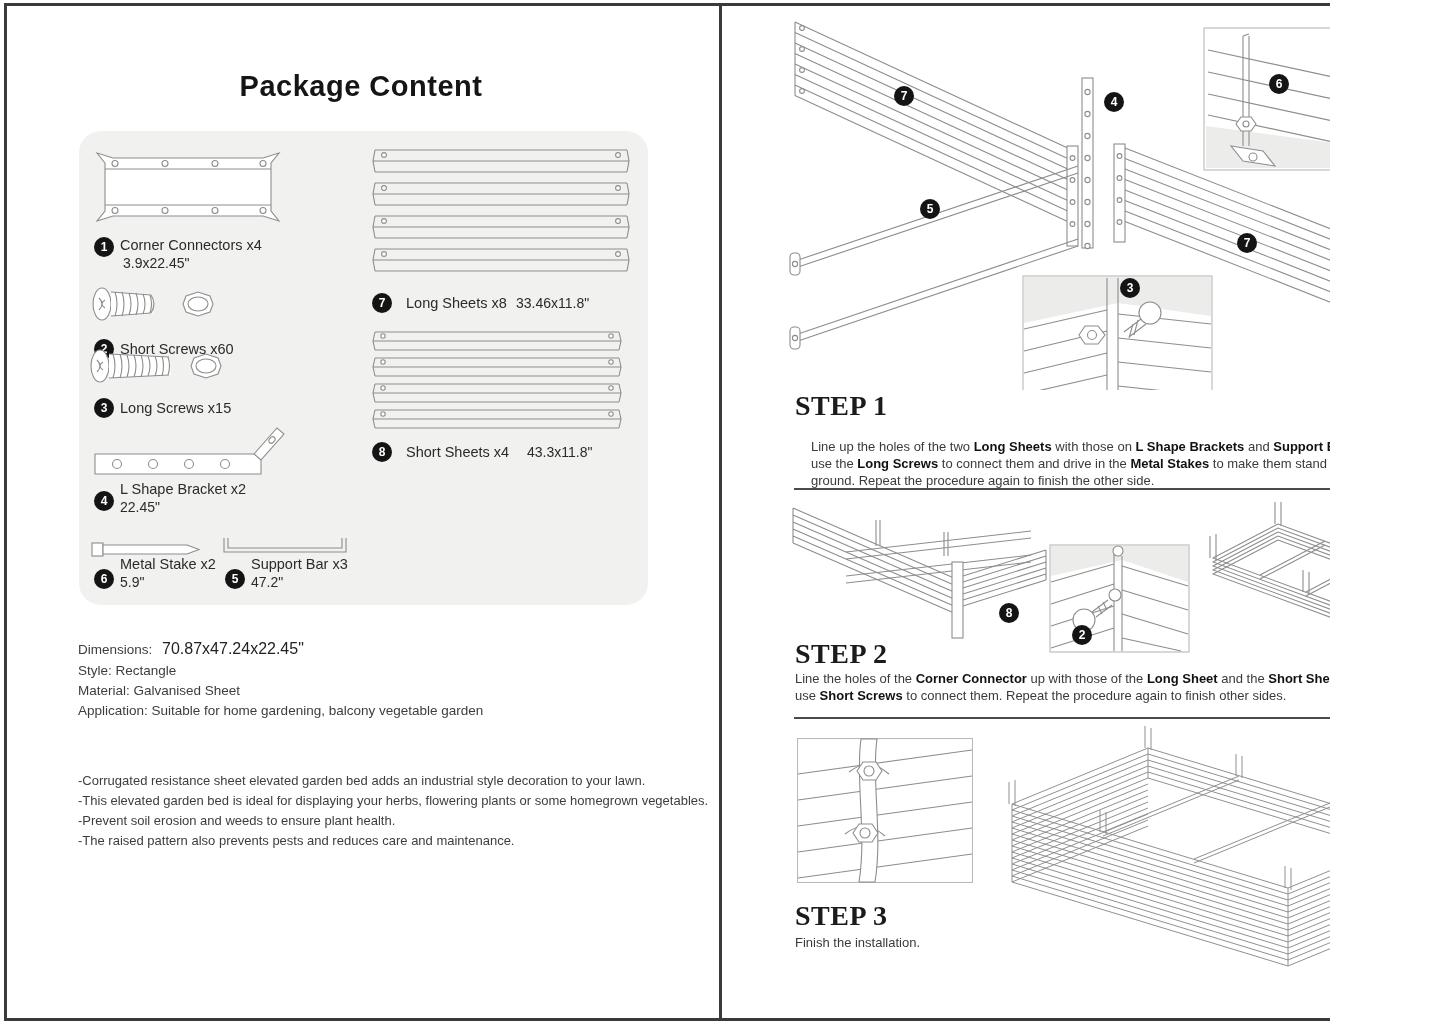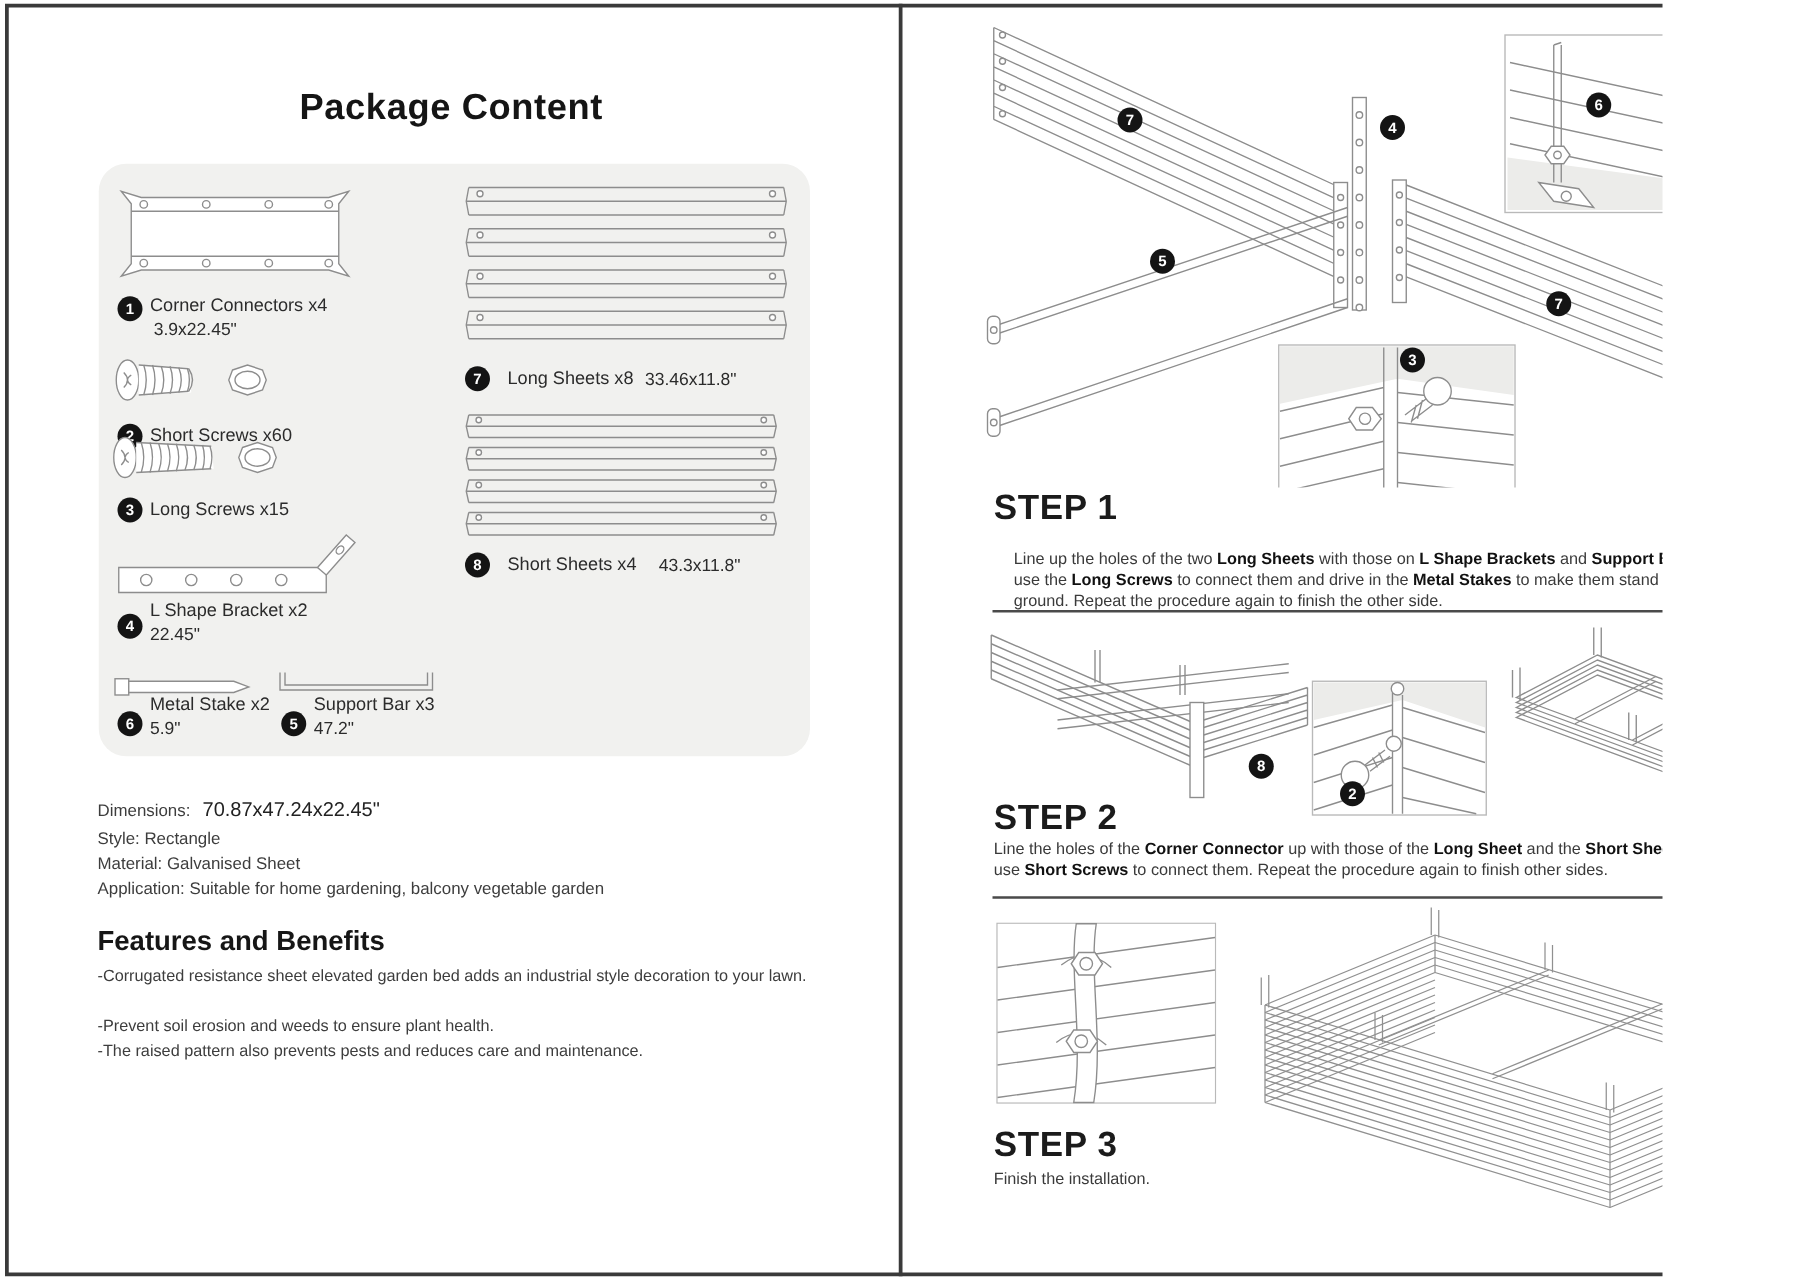--- a/index.html
+++ b/index.html
@@ -11,21 +11,21 @@
   .pkg-title{left:0;top:70px;width:722px;text-align:center;font-size:29px;font-weight:700;color:#151515;letter-spacing:.5px;}
   .pkg-box{left:79px;top:131px;width:569px;height:474px;background:#f1f1ef;border-radius:22px;}
   .badge{width:20px;height:20px;border-radius:50%;background:#141414;color:#fff;font-size:12px;font-weight:700;
          display:flex;align-items:center;justify-content:center;line-height:1;}
   .plabel{font-size:14.5px;color:#2b2b2b;white-space:nowrap;}
   .pdims{font-size:14px;color:#2b2b2b;white-space:nowrap;}
   .sec-h{font-size:22px;font-weight:700;color:#161616;}
   .spec-line{font-size:13.5px;color:#3d3d3d;white-space:nowrap;}
   .spec-val{font-size:16px;color:#222;}
   .feat-line{font-size:13px;color:#3d3d3d;white-space:nowrap;}
-  .step-h{font-size:28px;font-weight:600;color:#1b1b1b;letter-spacing:.5px;}
+  .step-h{font-size:28px;font-weight:600;color:#1b1b1b;letter-spacing:.5px;font-family:Liberation Serif, serif;}
   .step-p{font-size:13px;line-height:17px;color:#3a3a3a;}
   .step-p b{color:#111;}
   .hr{height:2px;background:#4a4a4a;}
   svg{display:block;}
 </style>
 </head>
 <body>
 
 <div id="page">
   <div class="abs frame"></div>
@@ -175,22 +175,22 @@
   </div>
 
   <div class="abs spec-line" style="left:78px;top:640px">
     <span>Dimensions:</span>
     <span class="spec-val" style="margin-left:6px">70.87x47.24x22.45"</span>
   </div>
   <div class="abs spec-line" style="left:78px;top:663px">Style: Rectangle</div>
   <div class="abs spec-line" style="left:78px;top:683px">Material: Galvanised Sheet</div>
   <div class="abs spec-line" style="left:78px;top:703px">Application: Suitable for home gardening, balcony vegetable garden</div>
 
-  <div class="abs sec-h" style="left:78px;top:740px">Features and Benefits</div>
   <div class="abs feat-line" style="left:78px;top:773px">-Corrugated resistance sheet elevated garden bed adds an industrial style decoration to your lawn.</div>
+  <div class="abs feat-line" style="left:78px;top:793px">-This elevated garden bed is ideal for displaying your herbs, flowering plants or some homegrown vegetables.</div>
   <div class="abs feat-line" style="left:78px;top:813px">-Prevent soil erosion and weeds to ensure plant health.</div>
   <div class="abs feat-line" style="left:78px;top:833px">-The raised pattern also prevents pests and reduces care and maintenance.</div>
 
   <svg class="abs" style="left:726px;top:8px" width="712" height="382" viewBox="0 0 712 382">
     <g stroke="#8d8d8d" stroke-width="1.1" fill="none">
 
       <path d="M69,14 L346,142 M69,24.5 L346,152.5 M69,35 L346,163 M69,45.5 L346,173.5 M69,56 L346,184 M69,66.5 L346,194.5 M69,77 L346,205 M69,87.5 L346,215.5 M69,14 L69,87.5"></path>
       <circle cx="76" cy="20" r="2.4" fill="#fff"></circle>
         <circle cx="76" cy="41" r="2.4" fill="#fff"></circle>
         <circle cx="76" cy="62" r="2.4" fill="#fff"></circle>

